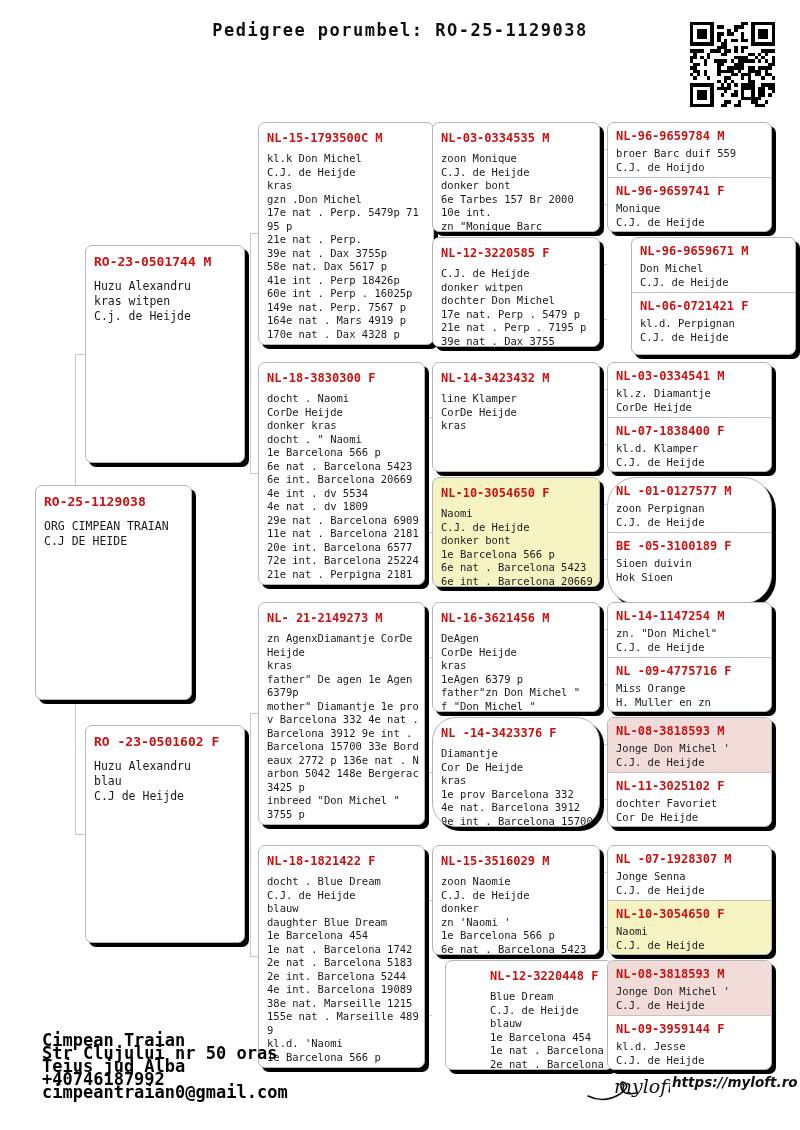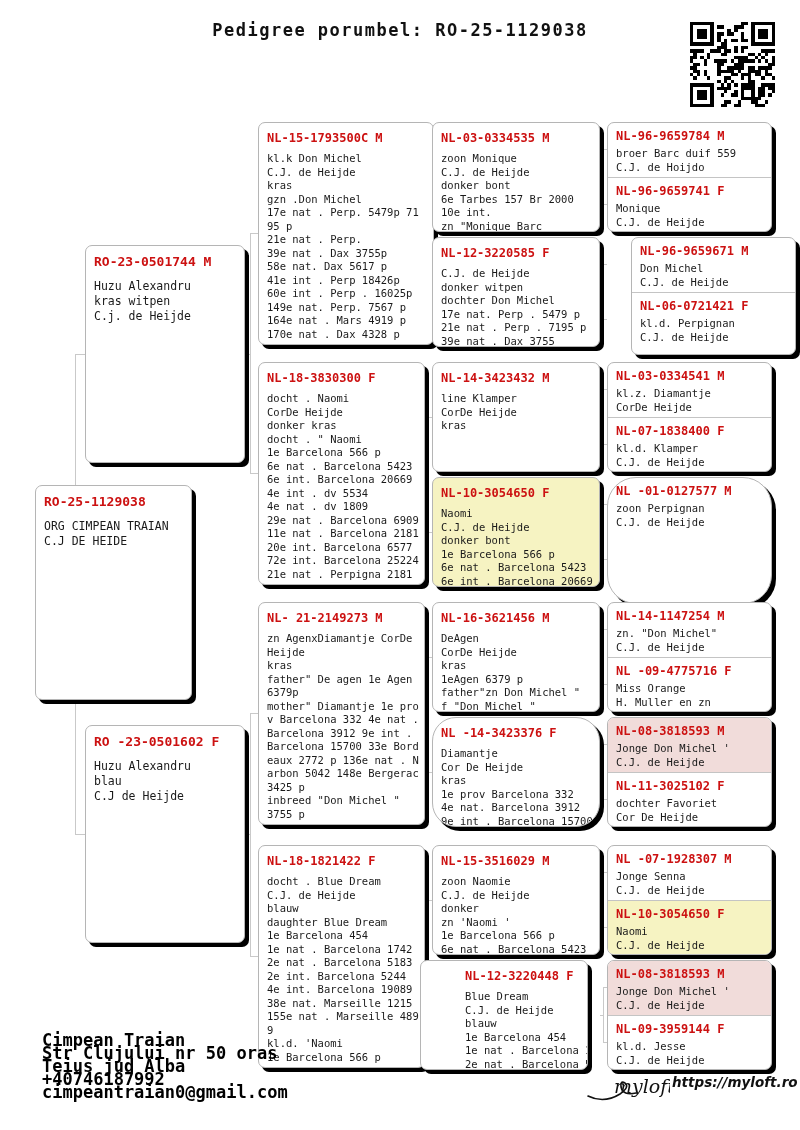--- a/index.html
+++ b/index.html
@@ -455,21 +455,21 @@
     </div>
     <div class="pbox" style="left: 432px; top: 845px; width: 168px; height: 110px;">
       <div class="id">NL-15-3516029 M</div>
       <div class="line">zoon Naomie</div>
       <div class="line">C.J. de Heijde</div>
       <div class="line">donker</div>
       <div class="line">zn 'Naomi '</div>
       <div class="line">1e Barcelona 566 p</div>
       <div class="line">6e nat . Barcelona 5423</div>
     </div>
-    <div class="pbox" style="left: 420px; top: 960px; width: 168px; height: 110px; padding-left: 44px;">
+    <div class="pbox" style="left: 445px; top: 960px; width: 168px; height: 110px; padding-left: 44px;">
       <div class="id">NL-12-3220448 F</div>
       <div class="line">Blue Dream</div>
       <div class="line">C.J. de Heijde</div>
       <div class="line">blauw</div>
       <div class="line">1e Barcelona 454</div>
       <div class="line">1e nat . Barcelona 1742</div>
       <div class="line">2e nat . Barcelona 5183</div>
     </div>
     <div class="pair" style="left: 607px; top: 122px; width: 165px; height: 110px;">
       <div class="half">
@@ -505,20 +505,25 @@
         <div class="id">NL-07-1838400 F</div>
         <div class="line">kl.d. Klamper</div>
         <div class="line">C.J. de Heijde</div>
       </div>
     </div>
     <div class="pair" style="left: 607px; top: 477px; width: 165px; height: 127px; border-radius: 29px;">
       <div class="half">
         <div class="id">NL -01-0127577 M</div>
         <div class="line">zoon Perpignan</div>
         <div class="line">C.J. de Heijde</div>
+      </div>
+      <div class="half">
+        <div class="id">BE -05-3100189 F</div>
+        <div class="line">Sioen duivin</div>
+        <div class="line">Hok Sioen</div>
       </div>
     </div>
     <div class="pair" style="left: 607px; top: 602px; width: 165px; height: 110px;">
       <div class="half">
         <div class="id">NL-14-1147254 M</div>
         <div class="line">zn. "Don Michel"</div>
         <div class="line">C.J. de Heijde</div>
       </div>
       <div class="half">
         <div class="id">NL -09-4775716 F</div>

